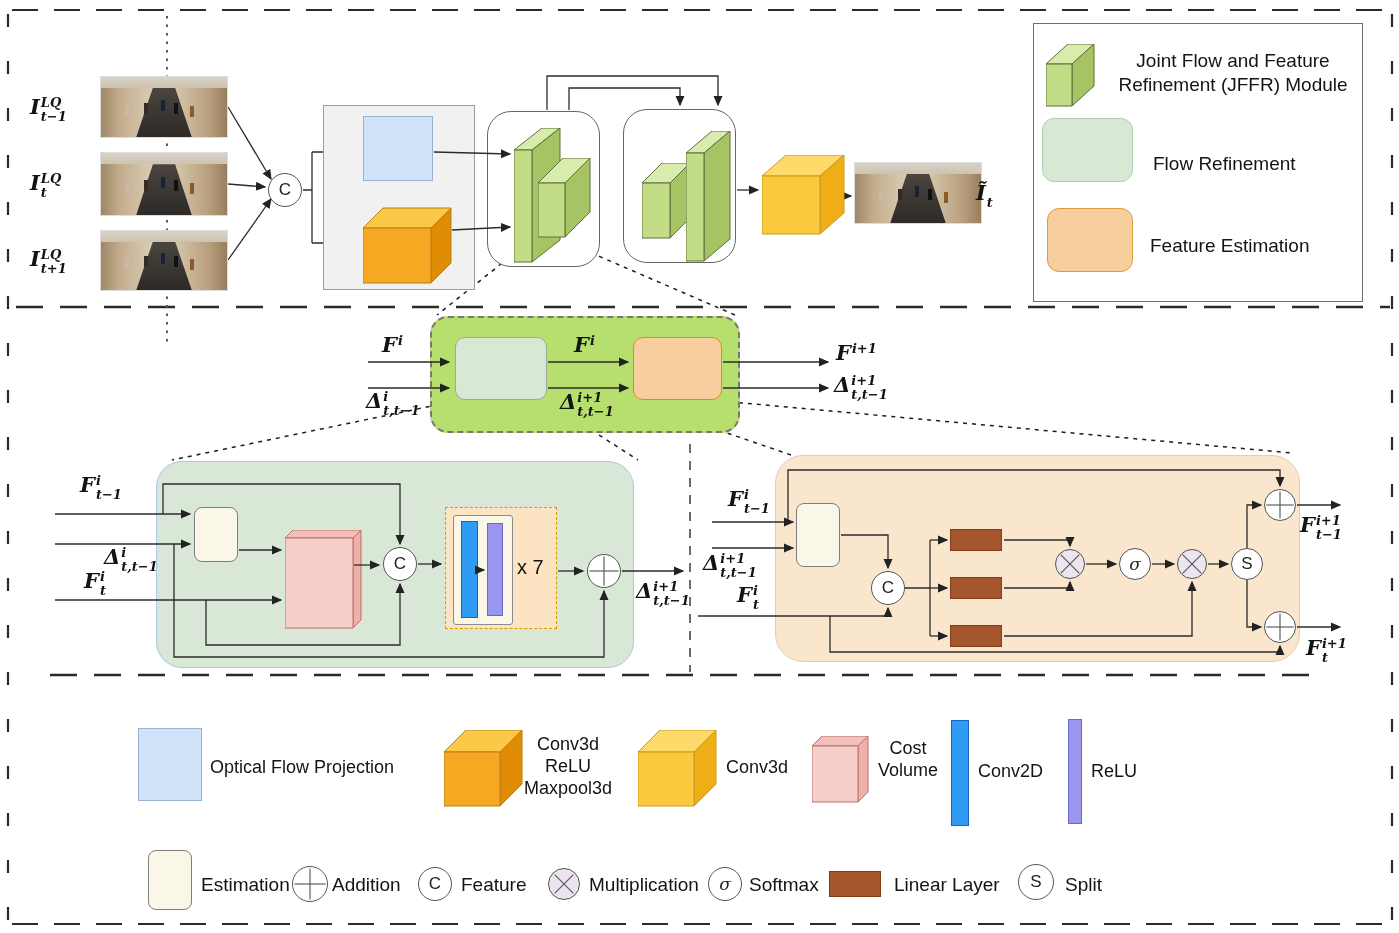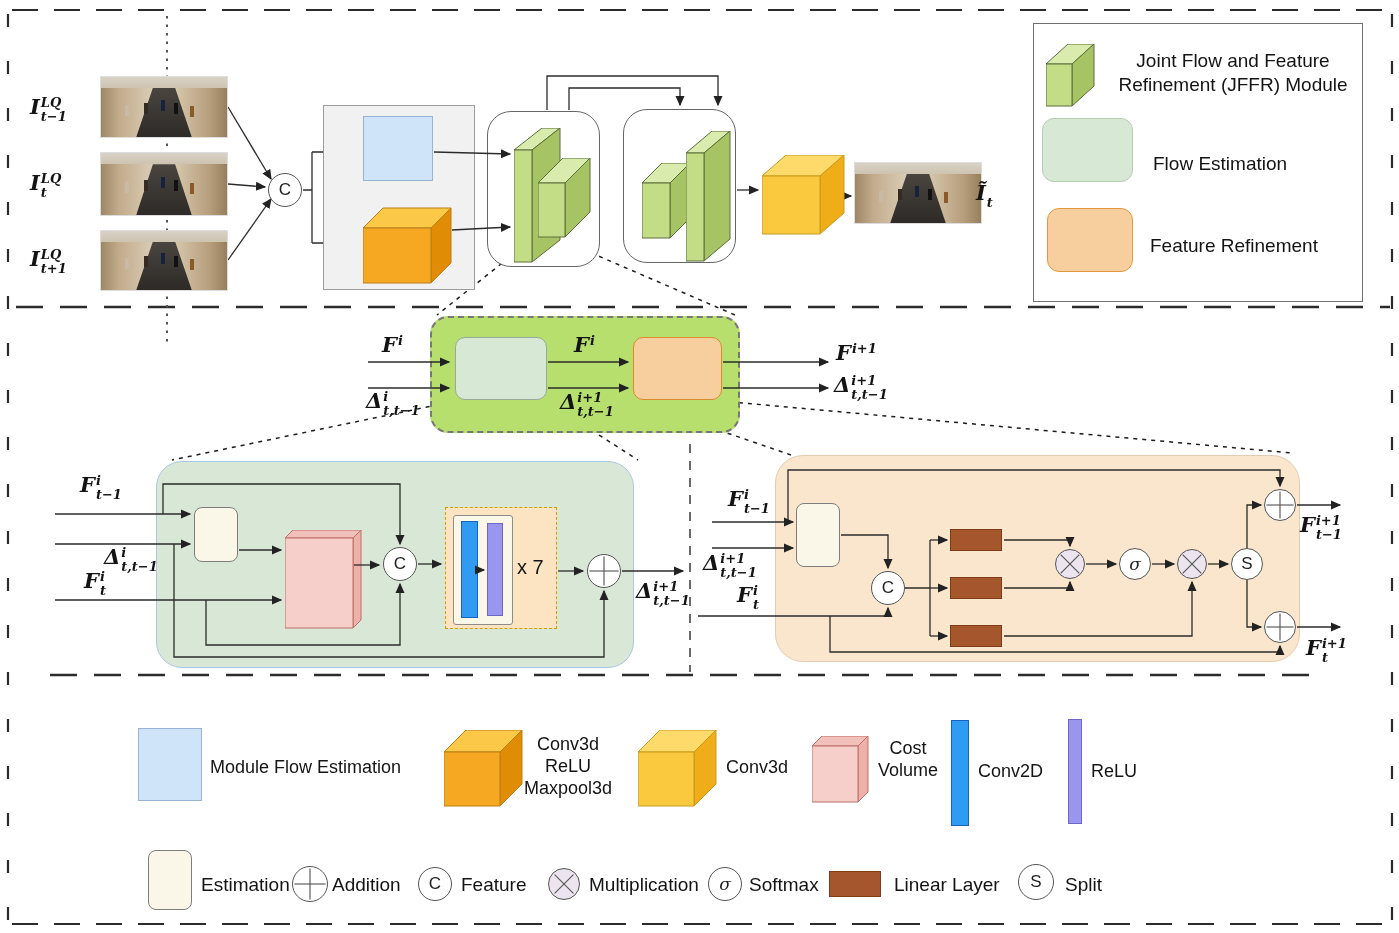--- a/index.html
+++ b/index.html
@@ -168,23 +168,23 @@
 
   <div class="panel" style="left:1033px;top:23px;width:330px;height:279px;border:1.5px solid #6f6f6f;background:#fff;"></div>
   <svg class="abs" style="left:1046px;top:44px;" width="49" height="63" viewBox="0 0 49 63">
     <polygon class="slab-t ln" points="0,20 22,0 48,0 26,20"></polygon>
     <polygon class="slab-s ln" points="26,20 48,0 48,42 26,62"></polygon>
     <polygon class="slab-f ln" points="0,20 26,20 26,62 0,62"></polygon>
   </svg>
   <div class="lbl lbl19" style="left:1110px;top:50px;width:246px;text-align:center;">Joint Flow and Feature</div>
   <div class="lbl lbl19" style="left:1110px;top:74px;width:246px;text-align:center;">Refinement (JFFR) Module</div>
   <div class="panel" style="left:1042px;top:118px;width:91px;height:64px;border-radius:12px;background:var(--flow-green);border:1px solid #b7ccb5;"></div>
-  <div class="lbl lbl19" style="left:1153px;top:153px;">Flow Estimation</div>
+  <div class="lbl lbl19" style="left:1153px;top:153px;">Flow Refinement</div>
   <div class="panel" style="left:1047px;top:208px;width:86px;height:64px;border-radius:12px;background:var(--feature-orange);border:1px solid #e29a3d;"></div>
-  <div class="lbl lbl19" style="left:1150px;top:235px;">Feature Refinement</div>
+  <div class="lbl lbl19" style="left:1150px;top:235px;">Feature Estimation</div>
 
   <div class="panel" style="left:430px;top:316px;width:310px;height:117px;border-radius:18px;background:var(--jffr-box-green);border:2px dashed #777;"></div>
   <div class="panel" style="left:455px;top:337px;width:92px;height:63px;border-radius:10px;background:var(--flow-green);border:1px solid #9aa99a;"></div>
   <div class="panel" style="left:633px;top:337px;width:89px;height:63px;border-radius:10px;background:var(--feature-orange);border:1px solid #d98b2e;"></div>
 
   <div class="m" style="left:382px;top:334px;">
       <span class="b">F</span>
       <span class="stk">
         <span>i</span>
         <span>&nbsp;</span>
@@ -353,21 +353,21 @@
     </div>
   <div class="m" style="left:1306px;top:637px;">
       <span class="b">F</span>
       <span class="stk">
         <span>i+1</span>
         <span>t</span>
       </span>
     </div>
 
   <div class="panel" style="left:138px;top:728px;width:64px;height:73px;background:var(--optical-blue);border:1px solid #97b4d4;"></div>
-  <div class="lbl" style="left:210px;top:757px;">Module Flow Estimation</div>
+  <div class="lbl" style="left:210px;top:757px;">Optical Flow Projection</div>
 
   <svg class="abs" style="left:444px;top:730px;" width="79" height="77" viewBox="0 0 79 77">
     <polygon class="cubo-t lno" points="0,22 22,0 78,0 56,22"></polygon>
     <polygon class="cubo-s lno" points="56,22 78,0 78,54 56,76"></polygon>
     <polygon class="cubo-f lno" points="0,22 56,22 56,76 0,76"></polygon>
   </svg>
   <div class="lbl" style="left:515px;top:734px;width:106px;text-align:center;">Conv3d</div>
   <div class="lbl" style="left:515px;top:756px;width:106px;text-align:center;">ReLU</div>
   <div class="lbl" style="left:515px;top:778px;width:106px;text-align:center;">Maxpool3d</div>
 

